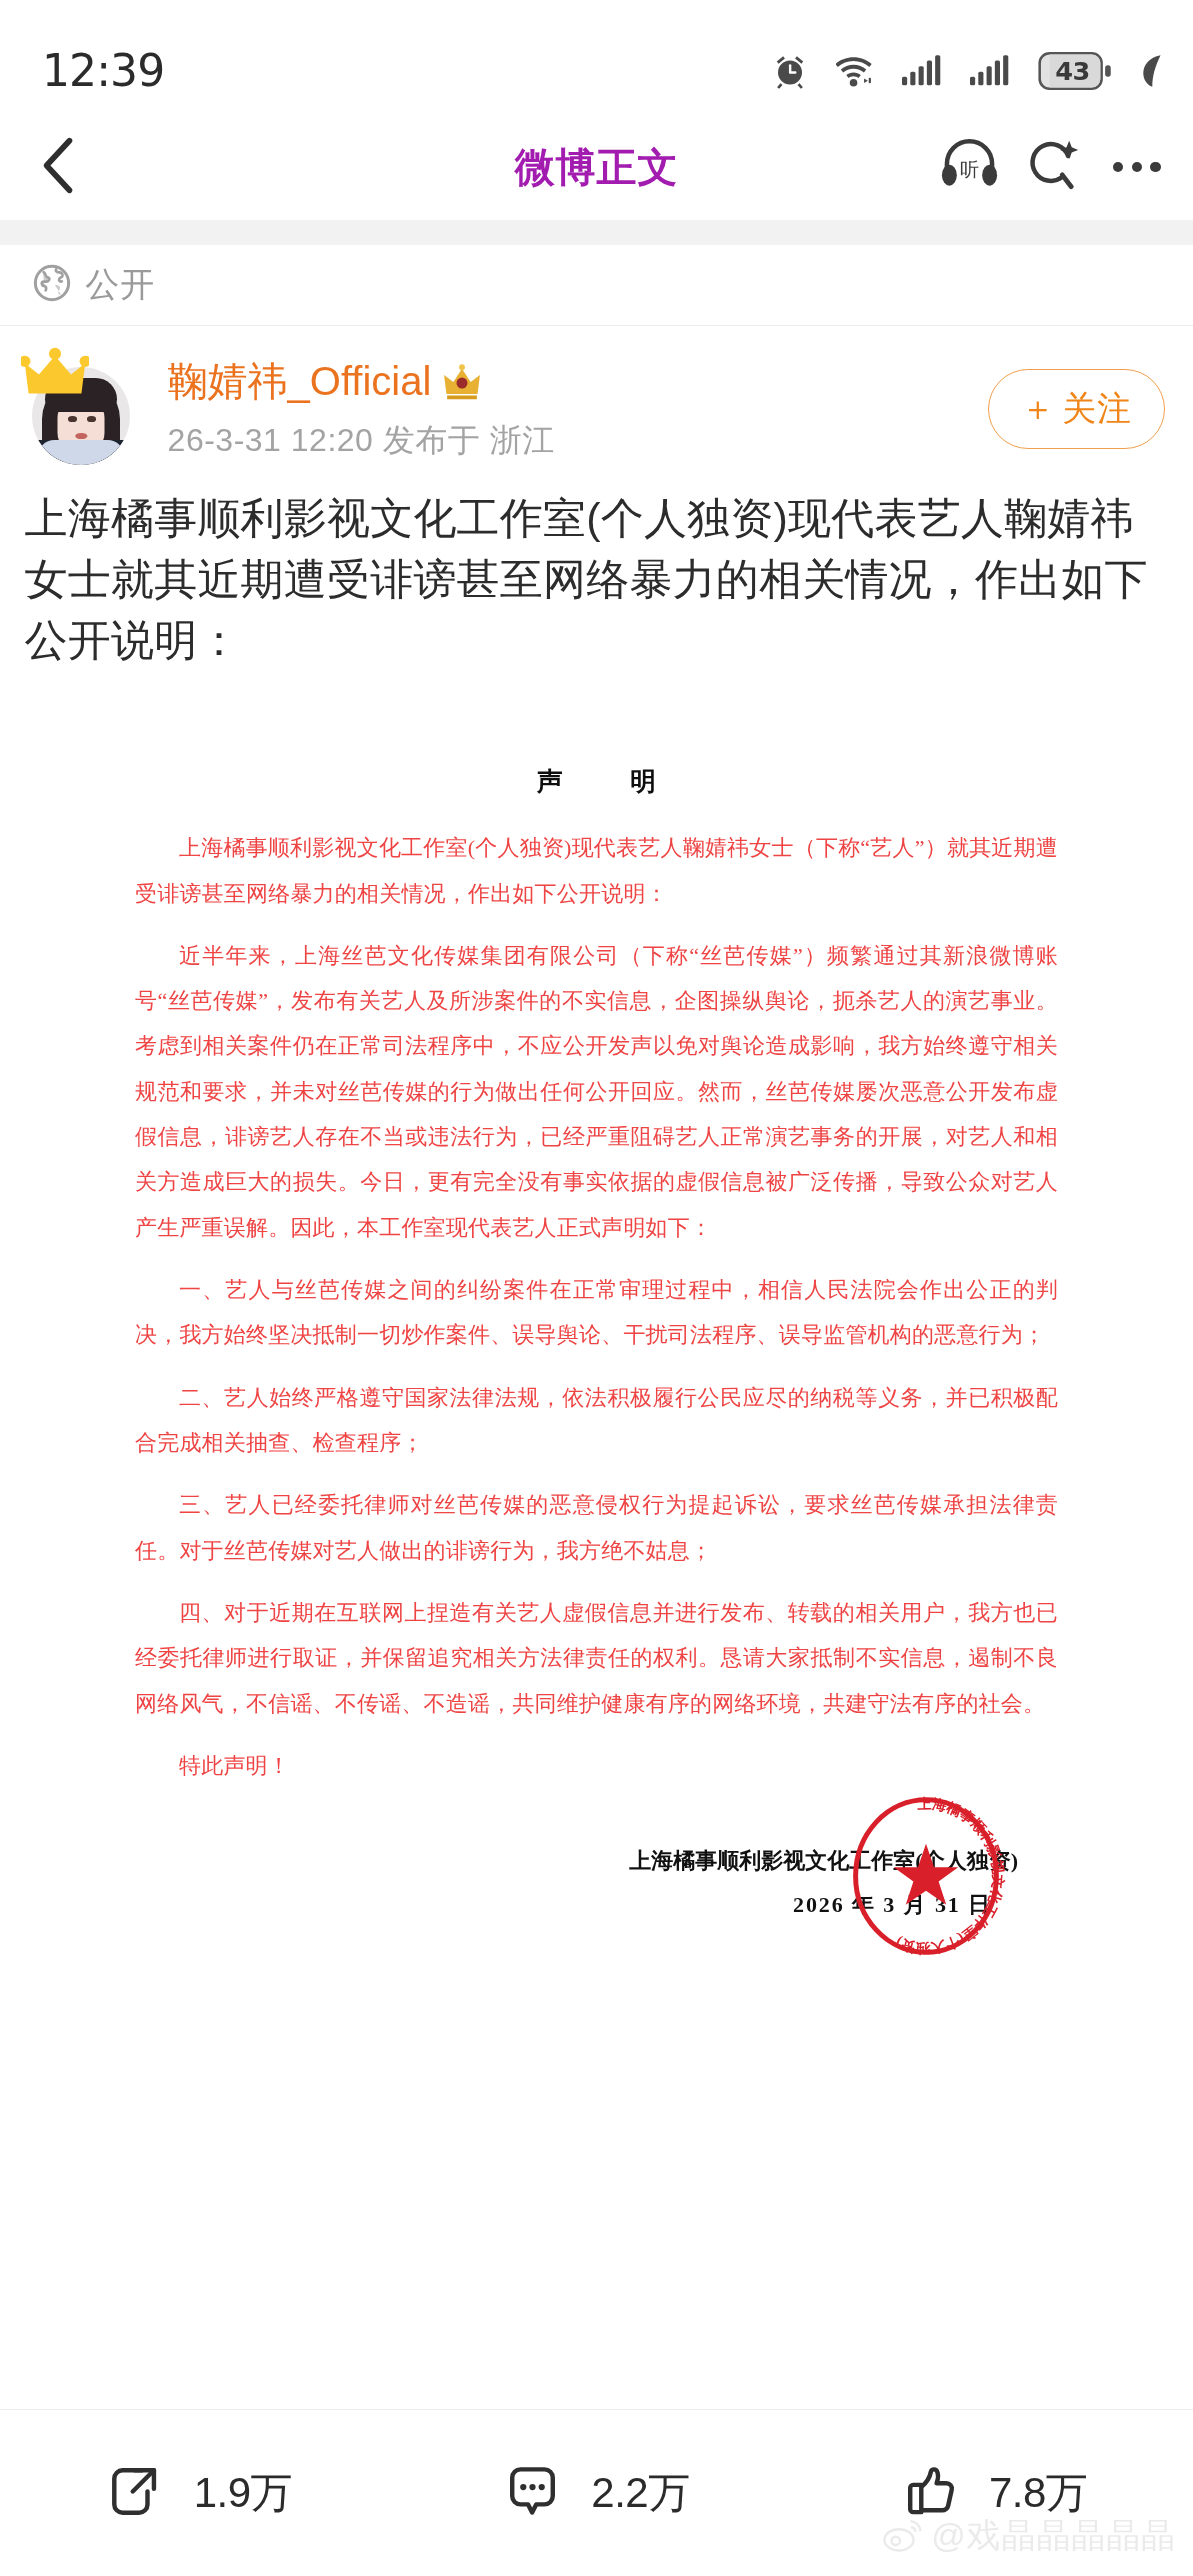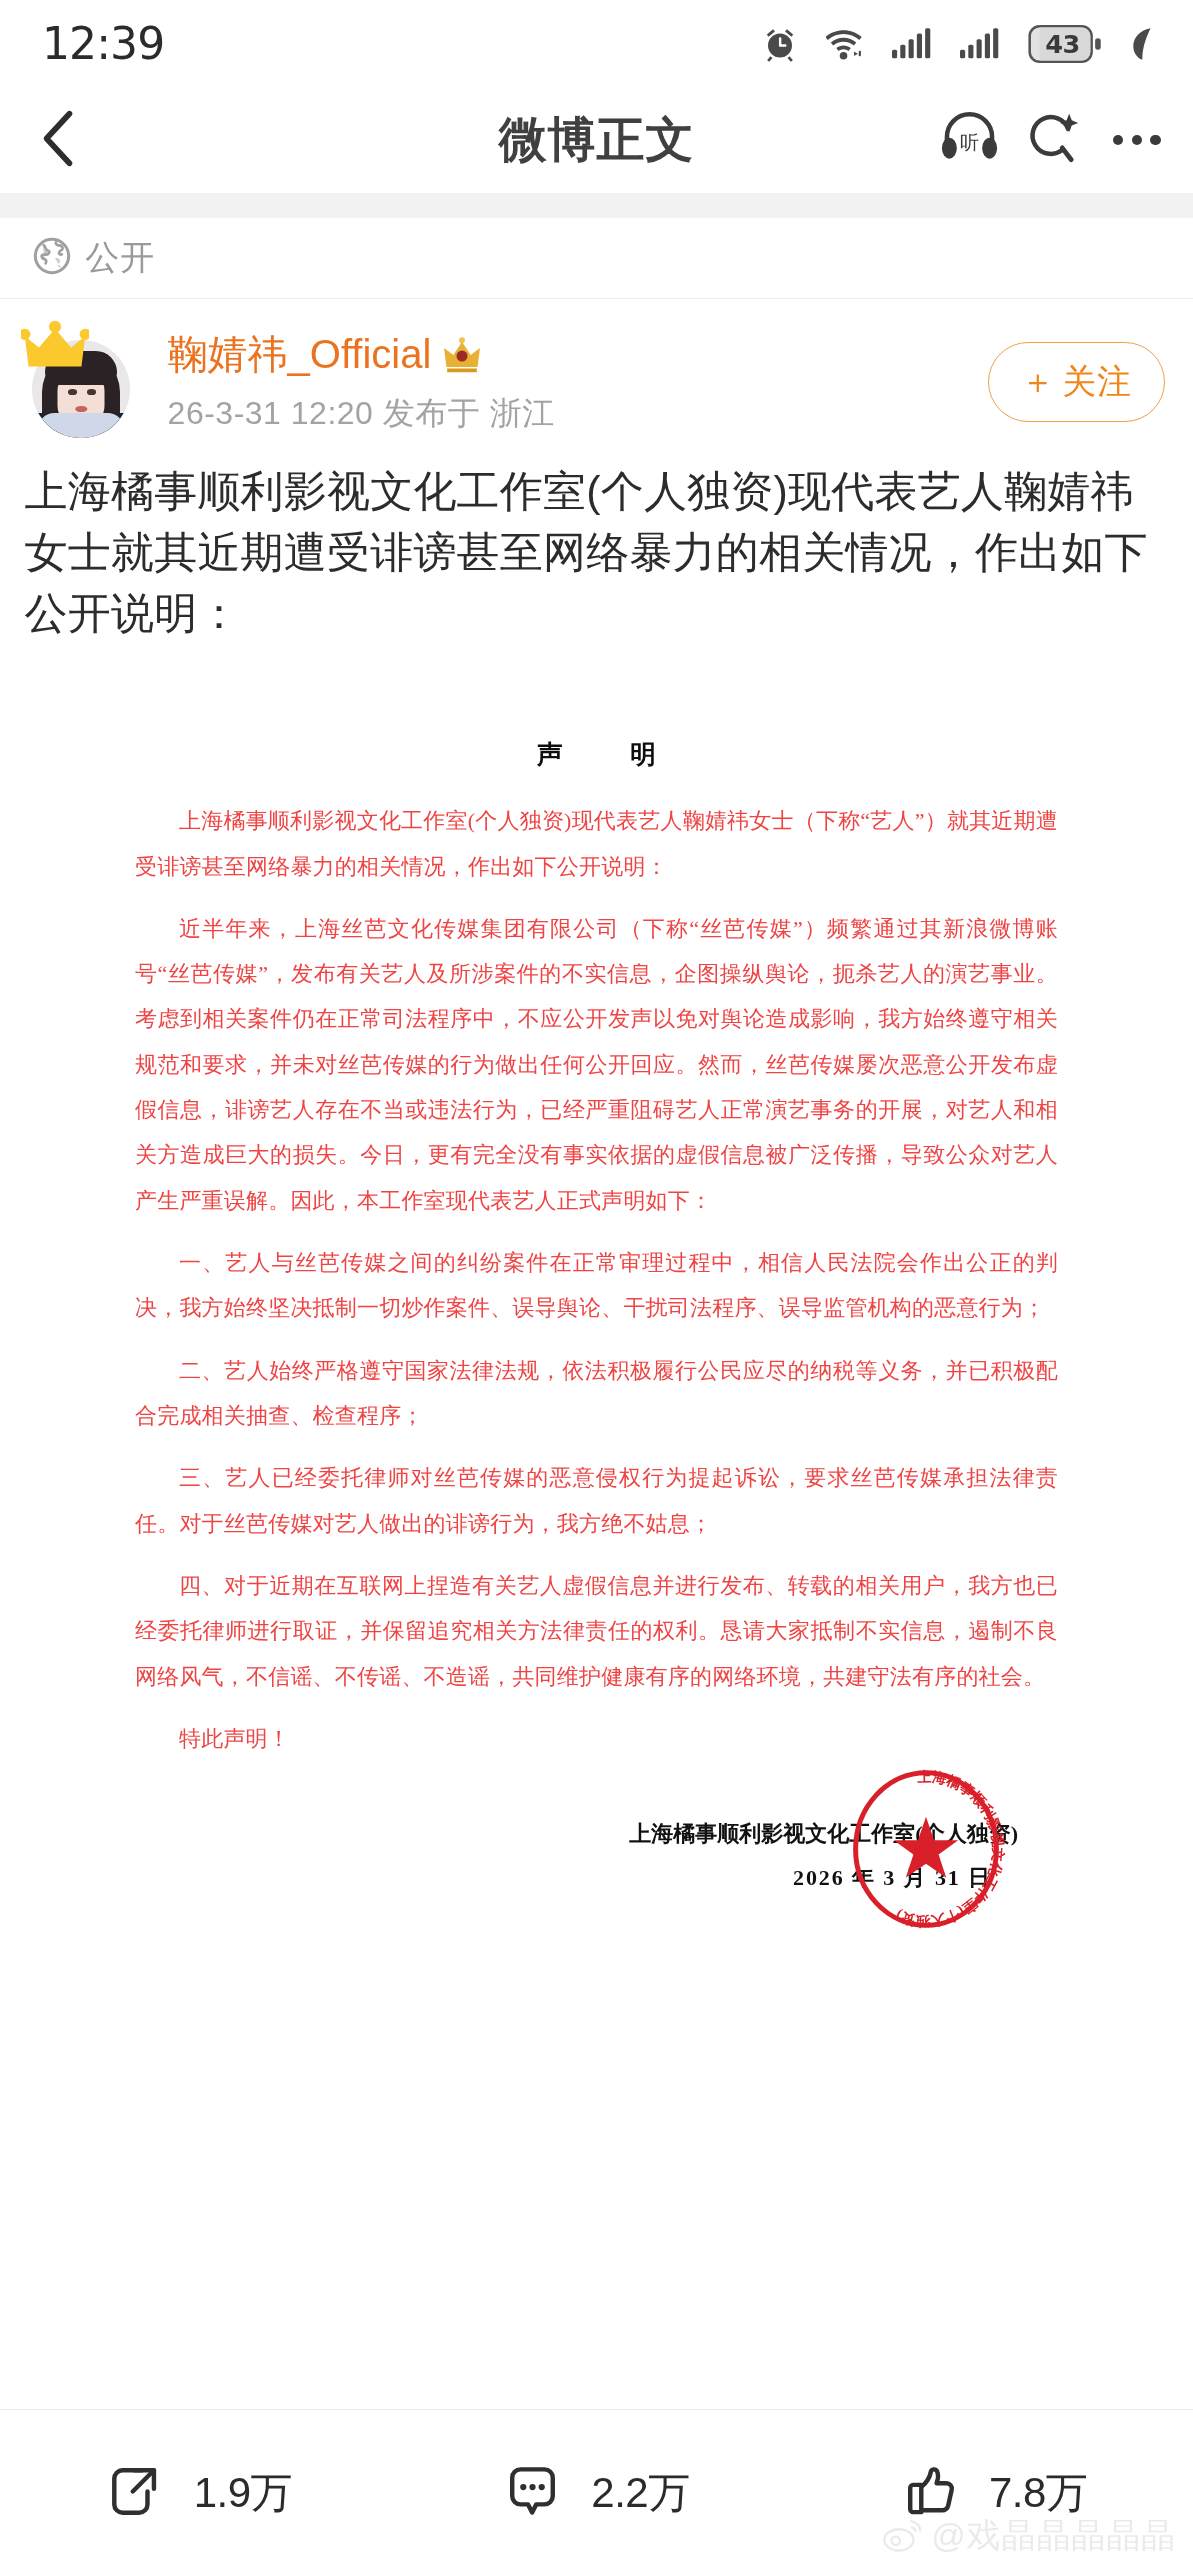--- a/index.html
+++ b/index.html
@@ -19,21 +19,22 @@
     flex-direction: column;
   }
 
   
   .status-bar {
     height: 87px;
     flex: 0 0 87px;
     display: flex;
     align-items: center;
     justify-content: space-between;
-    padding: 0 38px 0 42px;
+    padding: 0 28px 0 42px;
+    margin-top: 27px;
   }
   .status-time {
     font-size: 44px;
     font-weight: 500;
     letter-spacing: -0.9px;
     color: #2b2b2b;
     font-family: "DejaVu Sans", sans-serif;
   }
   .status-icons {
     display: flex;
@@ -63,23 +64,23 @@
     align-items: center;
     position: relative;
     padding: 0 26.5px 0 24.6px;
     background: #fff;
   }
   .nav-back { width: 66px; display: flex; align-items: center; justify-content: center; }
   .nav-title {
     position: absolute;
     left: 0; right: 0;
     text-align: center;
-    font-size: 48px;
+    font-size: 40px;
     font-weight: 700;
-    color: #404040;
+    color: #a21caf;
     letter-spacing: 0.9px;
     pointer-events: none;
   }
   .nav-actions {
     margin-left: auto;
     display: flex;
     align-items: center;
     gap: 24.6px;
     z-index: 2;
   }

